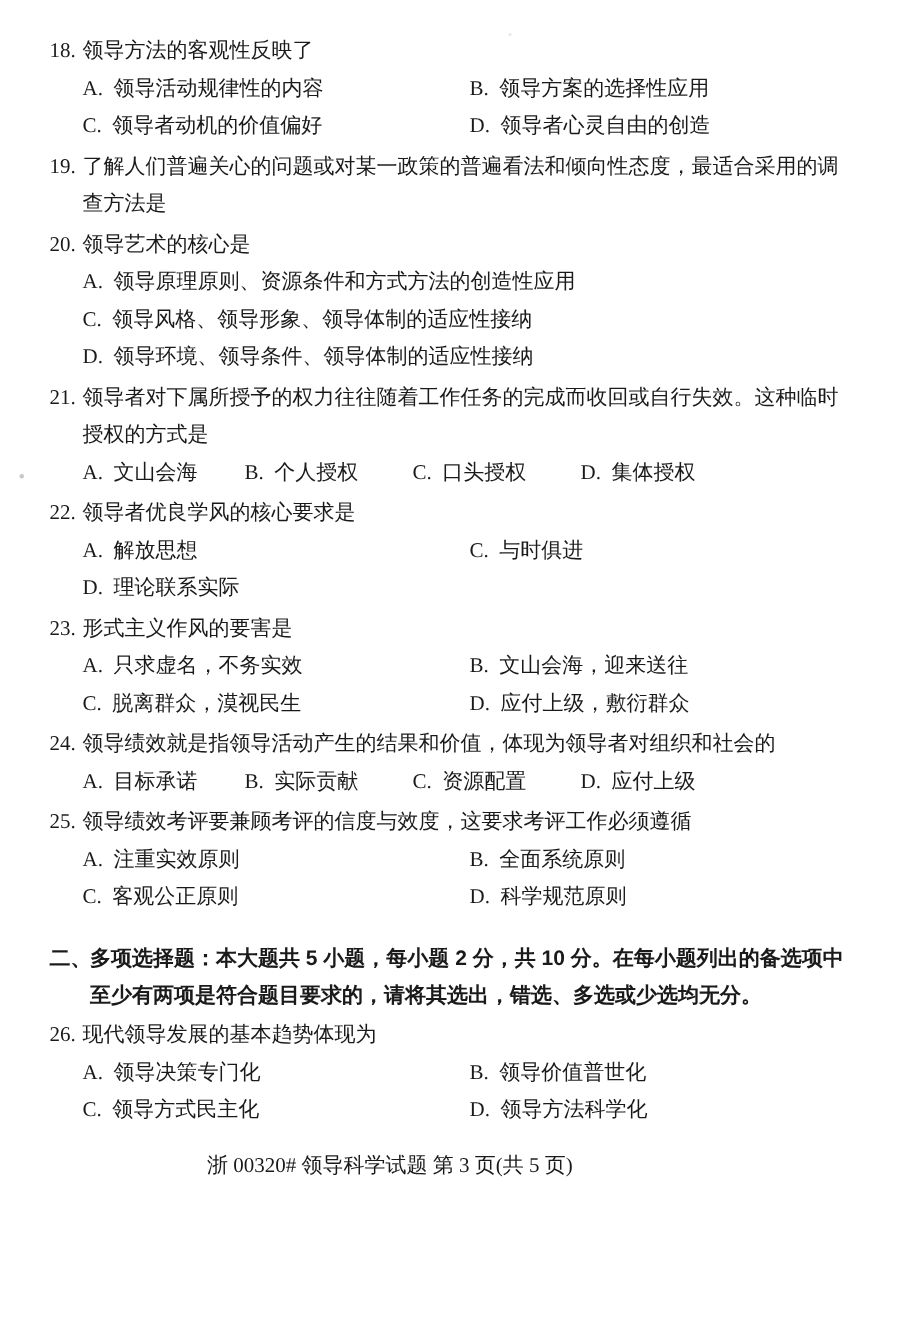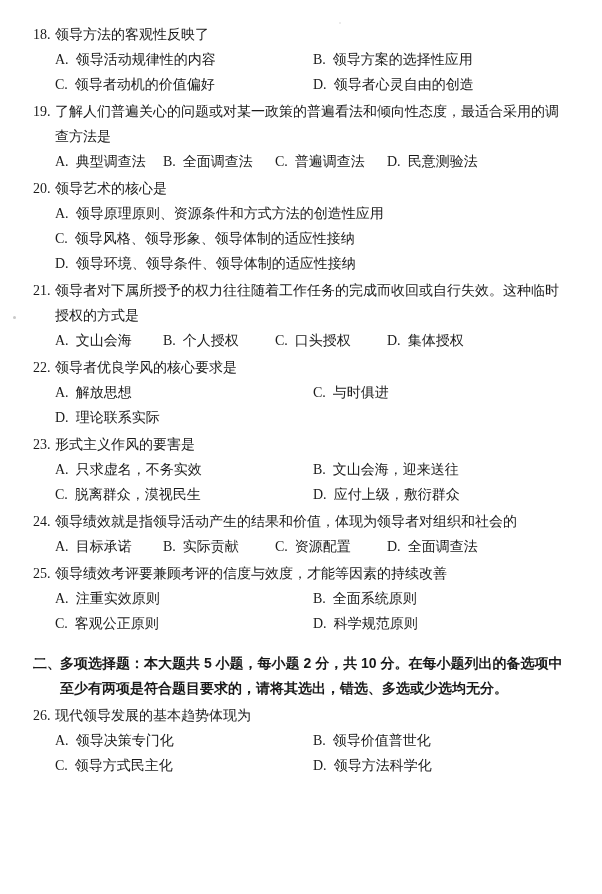--- a/index.html
+++ b/index.html
@@ -64,26 +64,20 @@
             </div>
           </div>
         </div>
       </div>
       <div class="q-block">
         <div class="q-grid">
           <span class="q-num line">19.</span>
           <div>
             <div class="line">了解人们普遍关心的问题或对某一政策的普遍看法和倾向性态度，最适合采用的调</div>
             <div class="line">查方法是</div>
-            <div class="opts-row">
-              <div class="opt line"><span class="opt-label">A.</span><span class="opt-text">典型调查法</span></div>
-              <div class="opt line"><span class="opt-label">B.</span><span class="opt-text">全面调查法</span></div>
-              <div class="opt line"><span class="opt-label">C.</span><span class="opt-text">普遍调查法</span></div>
-              <div class="opt line"><span class="opt-label">D.</span><span class="opt-text">民意测验法</span></div>
-            </div>
           </div>
         </div>
       </div>
       <div class="q-block">
         <div class="q-grid">
           <span class="q-num line">20.</span>
           <div>
             <div class="line">领导艺术的核心是</div>
             <div class="opts-list">
               <div class="opt line"><span class="opt-label">A.</span><span class="opt-text">领导原理原则、资源条件和方式方法的创造性应用</span></div>
@@ -137,30 +131,30 @@
       </div>
       <div class="q-block">
         <div class="q-grid">
           <span class="q-num line">24.</span>
           <div>
             <div class="line">领导绩效就是指领导活动产生的结果和价值，体现为领导者对组织和社会的</div>
             <div class="opts-row">
               <div class="opt line"><span class="opt-label">A.</span><span class="opt-text">目标承诺</span></div>
               <div class="opt line"><span class="opt-label">B.</span><span class="opt-text">实际贡献</span></div>
               <div class="opt line"><span class="opt-label">C.</span><span class="opt-text">资源配置</span></div>
-              <div class="opt line"><span class="opt-label">D.</span><span class="opt-text">全面调查法</span></div>
+              <div class="opt line"><span class="opt-label">D.</span><span class="opt-text">应付上级</span></div>
             </div>
           </div>
         </div>
       </div>
       <div class="q-block">
         <div class="q-grid">
           <span class="q-num line">25.</span>
           <div>
-            <div class="line">领导绩效考评要兼顾考评的信度与效度，才能等因素的持续改善</div>
+            <div class="line">领导绩效考评要兼顾考评的信度与效度，这要求考评工作必须遵循</div>
             <div class="opts-grid2">
               <div class="opt line"><span class="opt-label">A.</span><span class="opt-text">注重实效原则</span></div>
               <div class="opt line"><span class="opt-label">B.</span><span class="opt-text">全面系统原则</span></div>
               <div class="opt line"><span class="opt-label">C.</span><span class="opt-text">客观公正原则</span></div>
               <div class="opt line"><span class="opt-label">D.</span><span class="opt-text">科学规范原则</span></div>
             </div>
           </div>
         </div>
       </div>
     </div>
@@ -183,13 +177,14 @@
               <div class="opt line"><span class="opt-label">A.</span><span class="opt-text">领导决策专门化</span></div>
               <div class="opt line"><span class="opt-label">B.</span><span class="opt-text">领导价值普世化</span></div>
               <div class="opt line"><span class="opt-label">C.</span><span class="opt-text">领导方式民主化</span></div>
               <div class="opt line"><span class="opt-label">D.</span><span class="opt-text">领导方法科学化</span></div>
             </div>
           </div>
         </div>
       </div>
     </div>
 
+  <div class="footer line">浙 00320# 领导科学试题 第 3 页(共 5 页)</div>
 </div>
 
 </body></html>

